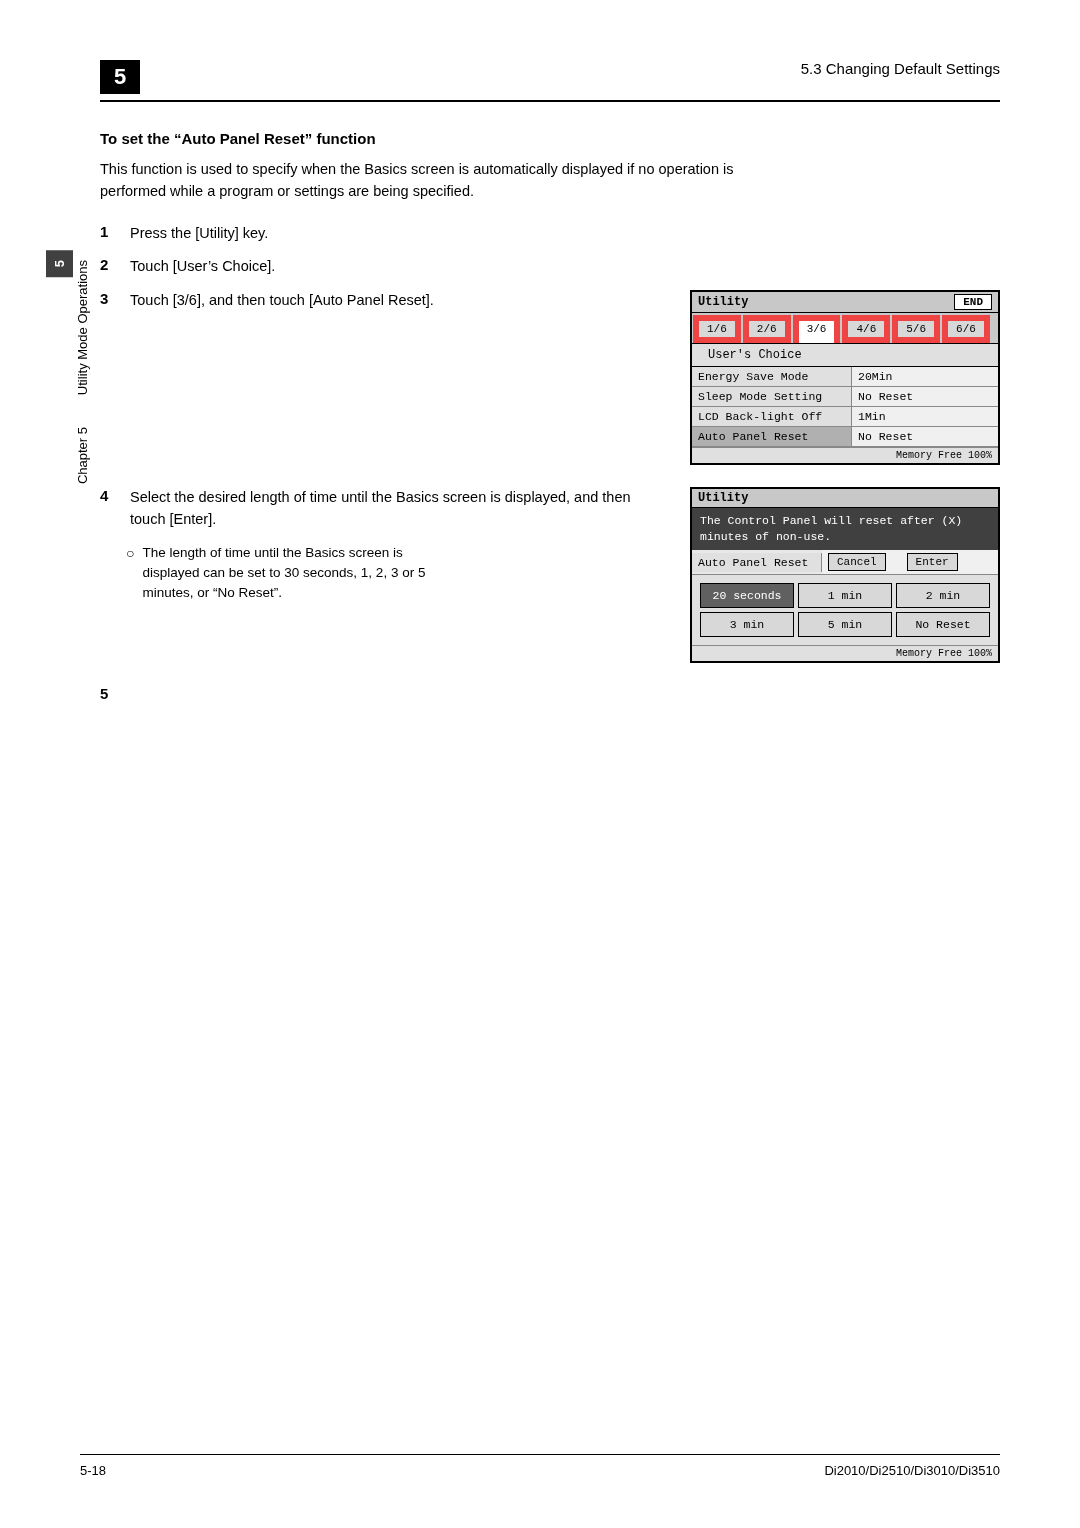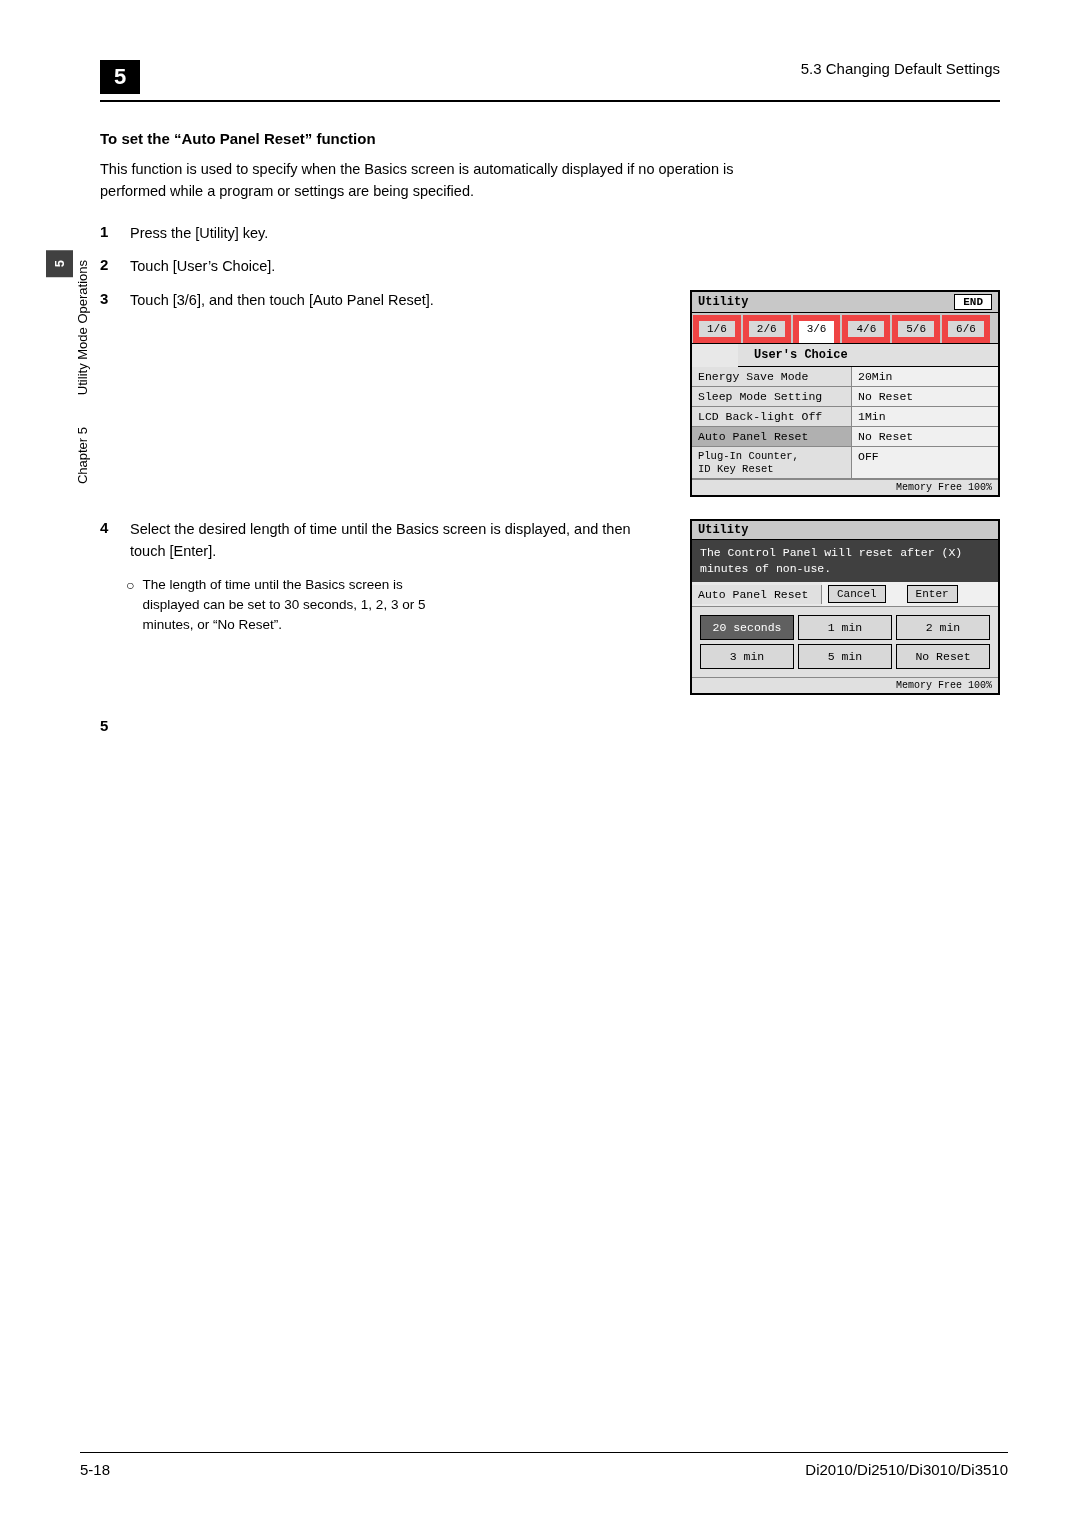--- a/index.html
+++ b/index.html
@@ -163,24 +163,23 @@
     }
     .lcd-tab.active {
       background: #fff;
       border-bottom: none;
     }
 
     
     .lcd-label-row {
       padding: 4px 16px;
       font-size: 12px;
-      font-weight: bold;
+      font-weight: normal;
       background: #e0e0e0;
       border-bottom: 1px solid #000;
-      margin-left: 46px;
     }
 
     
     .lcd-setting-row {
       display: flex;
       border-bottom: 1px solid #888;
     }
     .lcd-setting-key {
       border-right: 1px solid #888;
       padding: 3px 6px;
@@ -292,26 +291,26 @@
       flex-direction: column;
       align-items: flex-end;
       padding-right: 0;
     }
 
     
     .footer {
       position: absolute;
       bottom: 50px;
       left: 80px;
-      right: 72px;
+      right: 80px;
       border-top: 1px solid #000;
       display: flex;
       justify-content: space-between;
       padding-top: 8px;
-      font-size: 15px;
+      font-size: 13px;
     }
   </style>
 </head>
 <body>
 
 <div class="page">
 
   <div class="header">
     <div class="header-chapter">
       <div class="chapter-box">5</div>
@@ -364,24 +363,20 @@
           <div class="lcd-setting-key">Sleep Mode Setting</div>
           <div class="lcd-setting-val">No Reset</div>
         </div>
         <div class="lcd-setting-row">
           <div class="lcd-setting-key">LCD Back-light Off</div>
           <div class="lcd-setting-val">1Min</div>
         </div>
         <div class="lcd-setting-row selected">
           <div class="lcd-setting-key">Auto Panel Reset</div>
           <div class="lcd-setting-val">No Reset</div>
-        </div>
-        <div class="lcd-setting-row">
-          <div class="lcd-setting-key lcd-setting-key-small">Plug-In Counter,<br>ID Key Reset</div>
-          <div class="lcd-setting-val">OFF</div>
         </div>
         <div class="lcd-memory">Memory Free 100%</div>
       </div>
     </div>
   </div>
 
   <div class="step-row">
     <div class="step-content">
       <div class="step">
         <div class="step-num">4</div>

